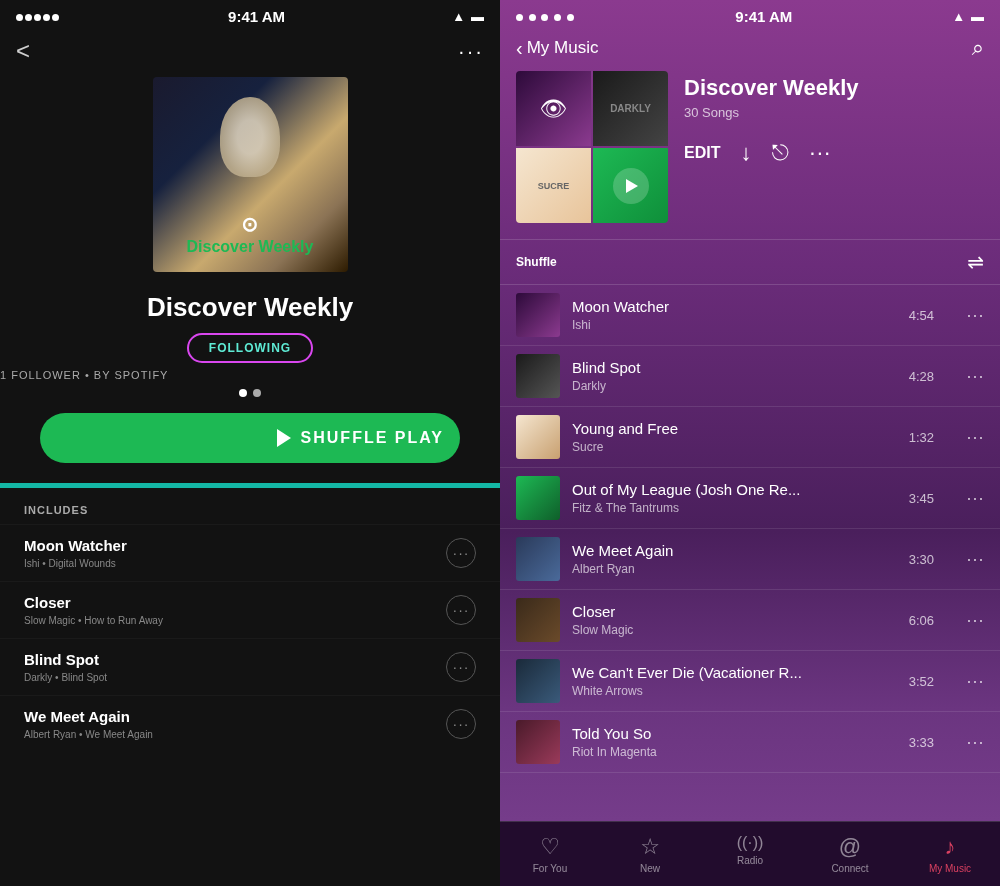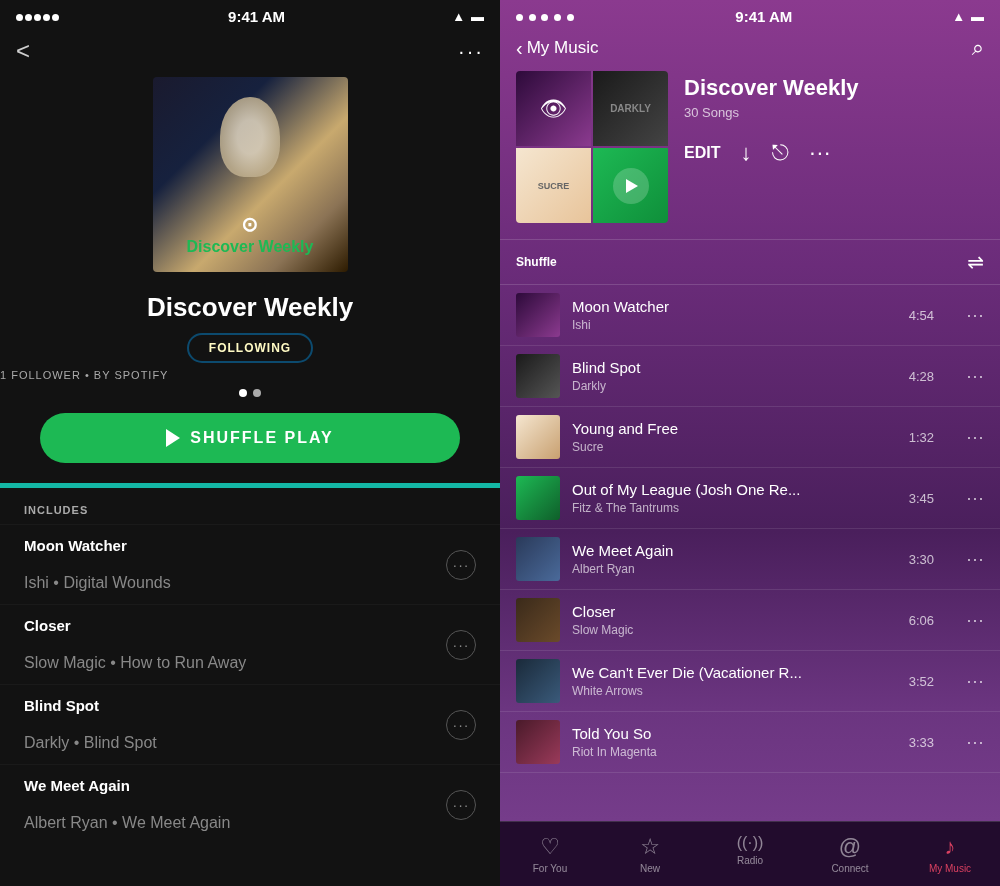--- a/index.html
+++ b/index.html
@@ -116,23 +116,23 @@
       color: white;
       padding: 4px 16px 10px;
     }
 
     .following-btn {
       display: flex;
       justify-content: center;
       padding-bottom: 6px;
     }
     .following-btn button {
-      border: 2px solid #0c4a6e;
+      border: 2px solid #d946ef;
       background: transparent;
-      color: #fef9c3;
+      color: #5eead4;
       padding: 6px 20px;
       border-radius: 20px;
       font-size: 12px;
       font-weight: 700;
       letter-spacing: 1px;
     }
 
     .meta-text {
       text-align: left;
       font-size: 11px;
@@ -165,21 +165,21 @@
       background: #1DB954;
       border: none;
       color: white;
       padding: 16px;
       border-radius: 32px;
       font-size: 16px;
       font-weight: 800;
       letter-spacing: 2px;
       display: flex;
       align-items: center;
-      justify-content: center;
+      justify-content: flex-end;
       gap: 10px;
     }
     .play-triangle {
       width: 0;
       height: 0;
       border-top: 9px solid transparent;
       border-bottom: 9px solid transparent;
       border-left: 14px solid white;
     }
 
@@ -222,21 +222,21 @@
       overflow: hidden;
     }
     .track-item-left {
       display: flex;
       justify-content: space-between;
       align-items: center;
       padding: 12px 24px;
       border-top: 1px solid #1a1a1a;
     }
     .track-info-left .track-name { font-size: 15px; font-weight: 600; color: white; }
-    .track-info-left .track-sub { font-size: 16px; color: #888; margin-top: 20px; }
+    .track-info-left .track-sub { font-size: 10px; color: #888; margin-top: 4px; }
     .more-dots {
       width: 30px;
       height: 30px;
       border: 1.5px solid #555;
       border-radius: 50%;
       display: flex;
       align-items: center;
       justify-content: center;
       font-size: 14px;
       color: #888;

